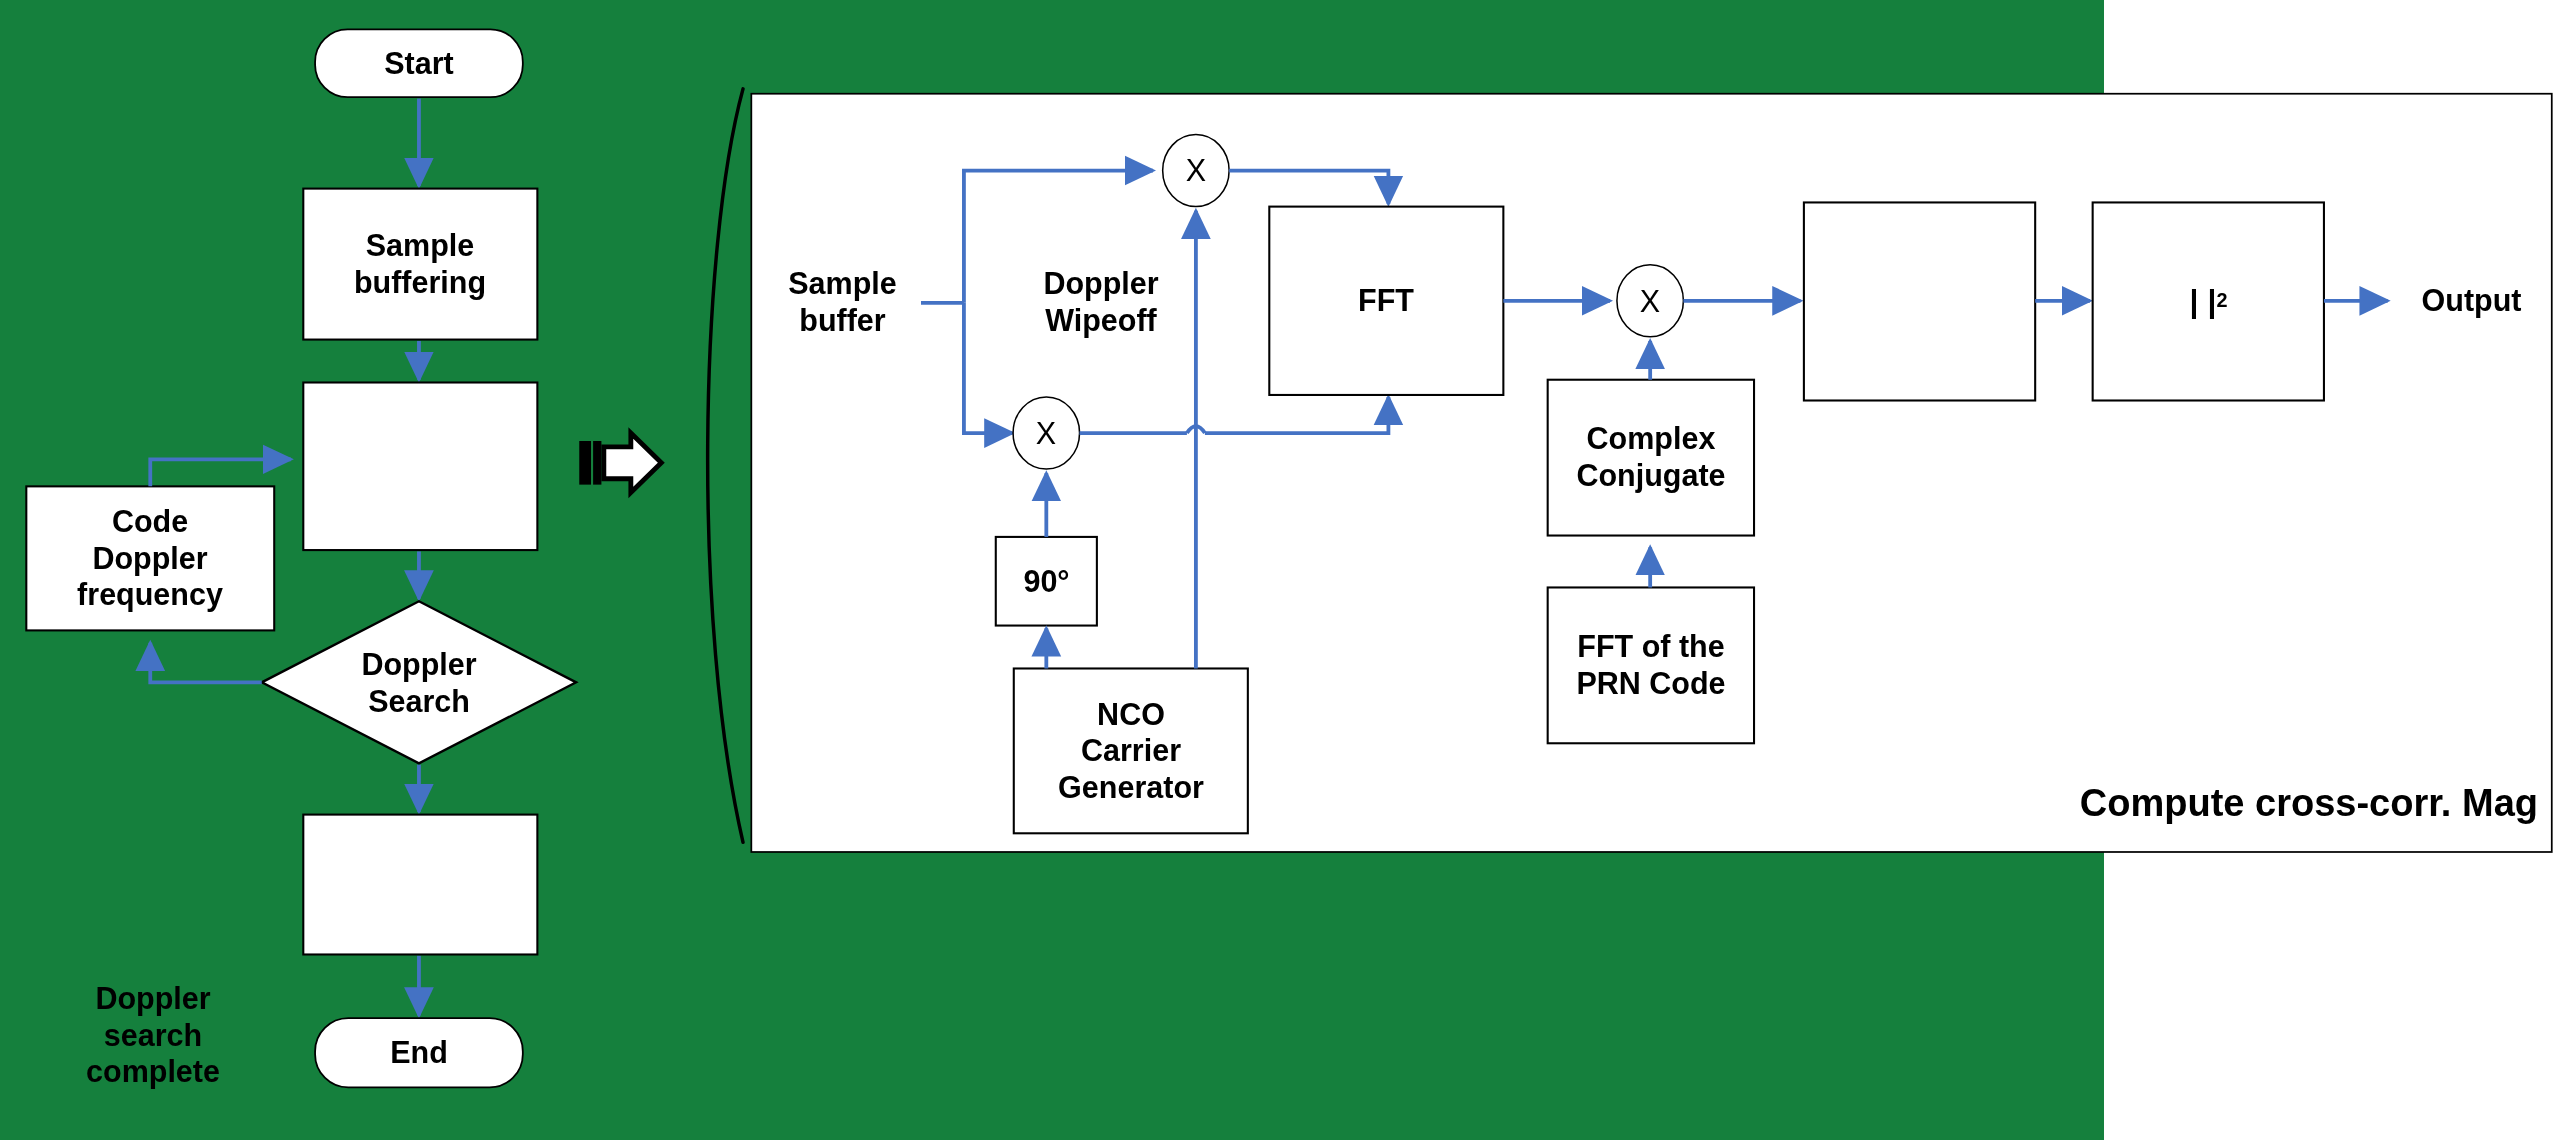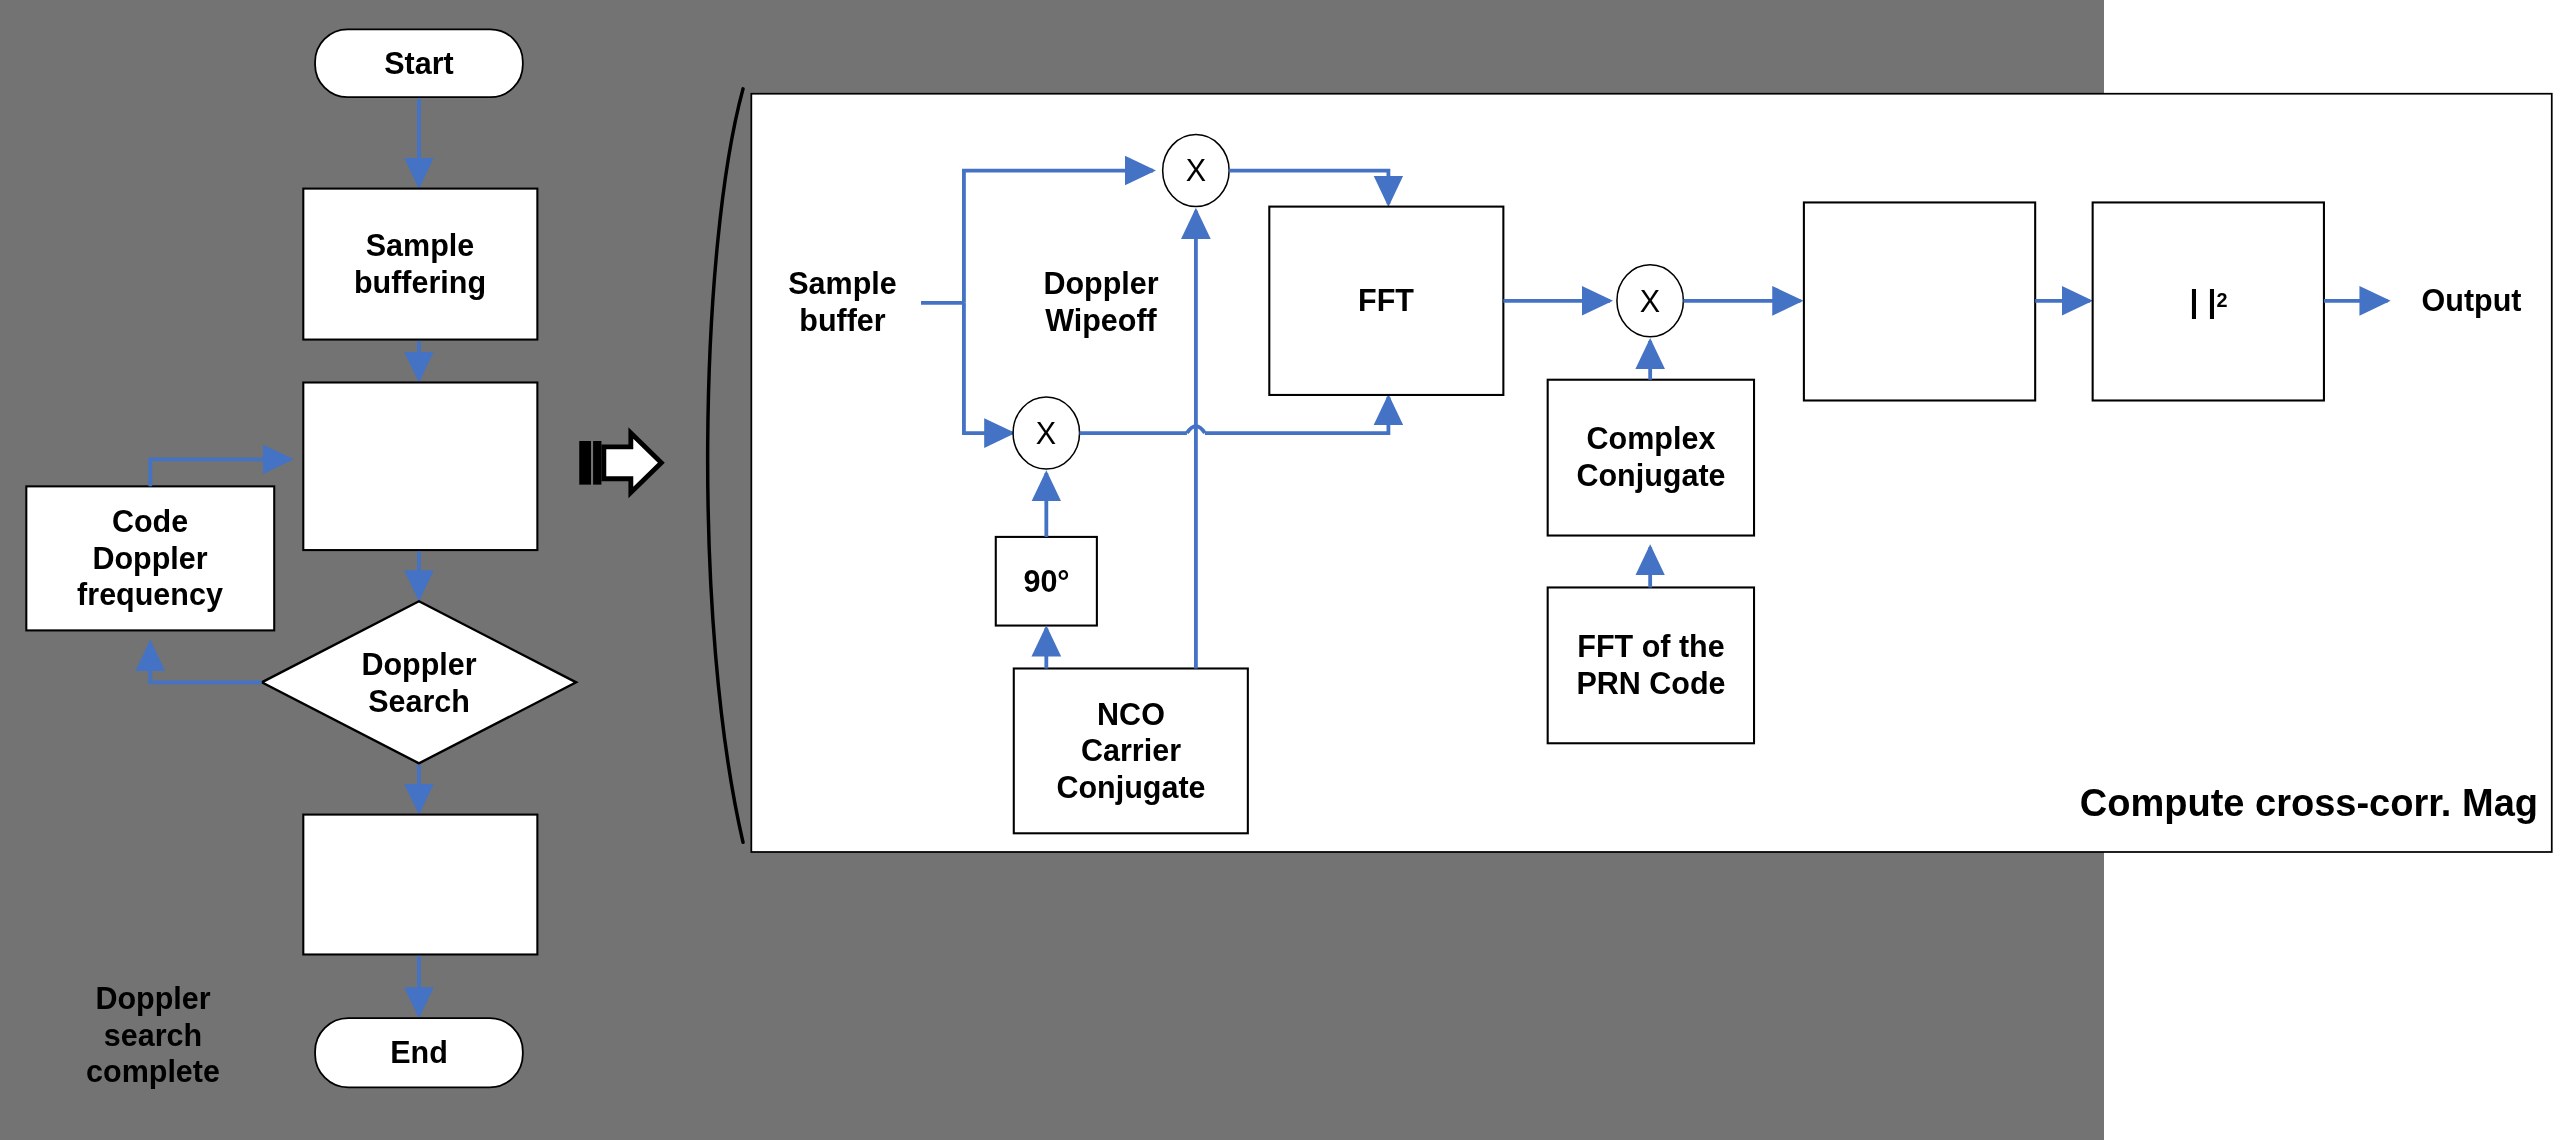--- a/index.html
+++ b/index.html
@@ -10,21 +10,21 @@
   body {
     width: 2576px;
     height: 1141px;
     font-family: "Liberation Sans", sans-serif;
     overflow: hidden;
   }
   #stage {
     position: relative;
     width: 2104px;
     height: 1141px;
-    background: #737373;
+    background: #15803d;
   }
   svg#canvas {
     position: absolute;
     left: 0;
     top: 0;
     width: 2576px;
     height: 1141px;
     display: block;
   }
   .shape-rect {
@@ -225,21 +225,21 @@
   <div class="lbl t-x" style="left:1163px; top:134px; width:66px; height:72px;">X</div>
 
   <div class="lbl t-x" style="left:1013px; top:397px; width:66px; height:72px;">X</div>
 
   <div class="lbl t-x" style="left:1617px; top:265px; width:66px; height:72px;">X</div>
 
   <div class="lbl t-lg" style="left:996px; top:537px; width:101px; height:89px;">90°</div>
 
   <div class="lbl t-lg" style="left:1014px; top:668px; width:234px; height:165px;">NCO
 Carrier
-Conjugate</div>
+Generator</div>
 
   <div class="lbl t-lg" style="left:1269px; top:206px; width:234px; height:188px;">FFT</div>
 
   <div class="lbl t-lg" style="left:1548px; top:379px; width:206px; height:156px;">Complex
 Conjugate</div>
 
   <div class="lbl t-lg" style="left:1548px; top:587px; width:206px; height:156px;">FFT of the
 PRN Code</div>
 
 

